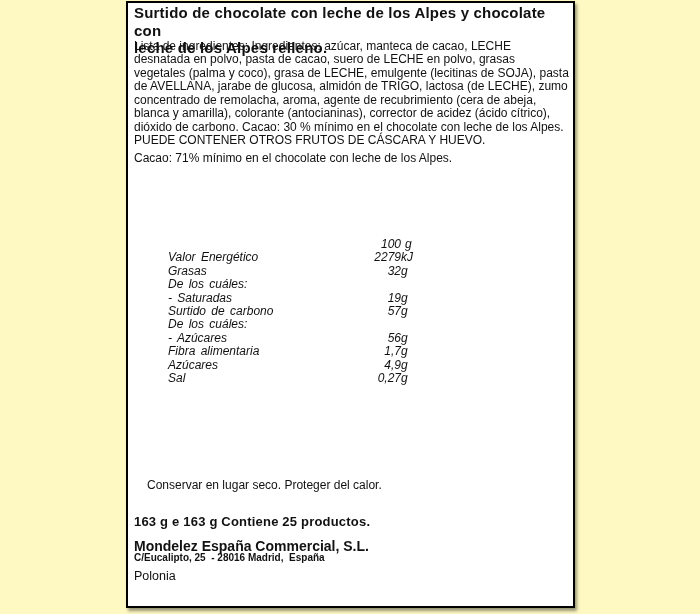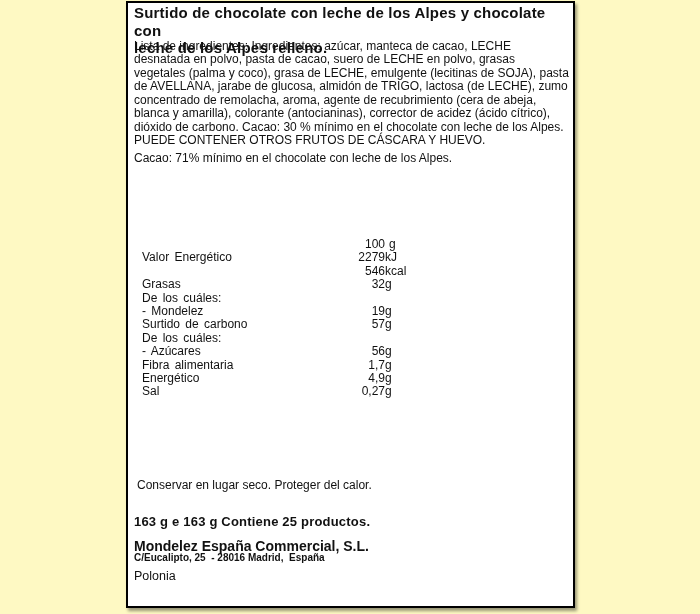--- a/index.html
+++ b/index.html
@@ -49,34 +49,35 @@
     white-space: pre-line;
   }
   .cacao-note {
     left: 6px;
     top: 149px;
     width: 440px;
     font-size: 12px;
     line-height: 13.45px;
   }
   .nutrition {
-    left: 0px;
+    left: 16px;
     top: 235px;
     width: 449px;
     font-size: 12px;
     line-height: 13.4px;
     word-spacing: 2px;
+    font-style: italic;
   }
   .nutrition .row {
     position: relative;
     height: 13.4px;
     white-space: nowrap;
   }
   .nutrition .label {
-    margin-left: 14px;
+    margin-left: 24px;
   }
   .nutrition .row.indent .label {
   }
   .nutrition .num {
     position: absolute;
     left: 150px;
     width: 107px;
     text-align: right;
     top: 0;
     word-spacing: normal;
@@ -84,21 +85,21 @@
   .nutrition .unit {
     position: absolute;
     left: 257px;
     top: 0;
     word-spacing: normal;
   }
   .nutrition .row.header .unit {
     left: 261px;
   }
   .storage-note {
-    left: 9px;
+    left: 19px;
     top: 475px;
     width: 440px;
     font-size: 12px;
   }
   .weight-line {
     left: 6px;
     top: 511px;
     width: 440px;
     font-size: 13px;
     font-weight: bold;
@@ -150,36 +151,31 @@
       <div class="row header">
         <span class="num">100</span>
         <span class="unit">g</span>
       </div>
       <div class="row">
         <span class="label">Valor  Energético</span>
         <span class="num">2279</span>
         <span class="unit">kJ</span>
       </div>
       <div class="row">
-        <span class="label"></span>
-        <span class="num">546</span>
-        <span class="unit">kcal</span>
-      </div>
-      <div class="row">
         <span class="label">Grasas</span>
         <span class="num">32</span>
         <span class="unit">g</span>
       </div>
       <div class="row indent">
         <span class="label">De los cuáles:</span>
         <span class="num"></span>
         <span class="unit"></span>
       </div>
       <div class="row indent">
-        <span class="label">- Mondelez</span>
+        <span class="label">- Saturadas</span>
         <span class="num">19</span>
         <span class="unit">g</span>
       </div>
       <div class="row">
         <span class="label">Surtido de carbono</span>
         <span class="num">57</span>
         <span class="unit">g</span>
       </div>
       <div class="row indent">
         <span class="label">De los cuáles:</span>
@@ -190,21 +186,21 @@
         <span class="label">- Azúcares</span>
         <span class="num">56</span>
         <span class="unit">g</span>
       </div>
       <div class="row">
         <span class="label">Fibra alimentaria</span>
         <span class="num">1,7</span>
         <span class="unit">g</span>
       </div>
       <div class="row">
-        <span class="label">Energético</span>
+        <span class="label">Azúcares</span>
         <span class="num">4,9</span>
         <span class="unit">g</span>
       </div>
       <div class="row">
         <span class="label">Sal</span>
         <span class="num">0,27</span>
         <span class="unit">g</span>
       </div>
     </div>
 

